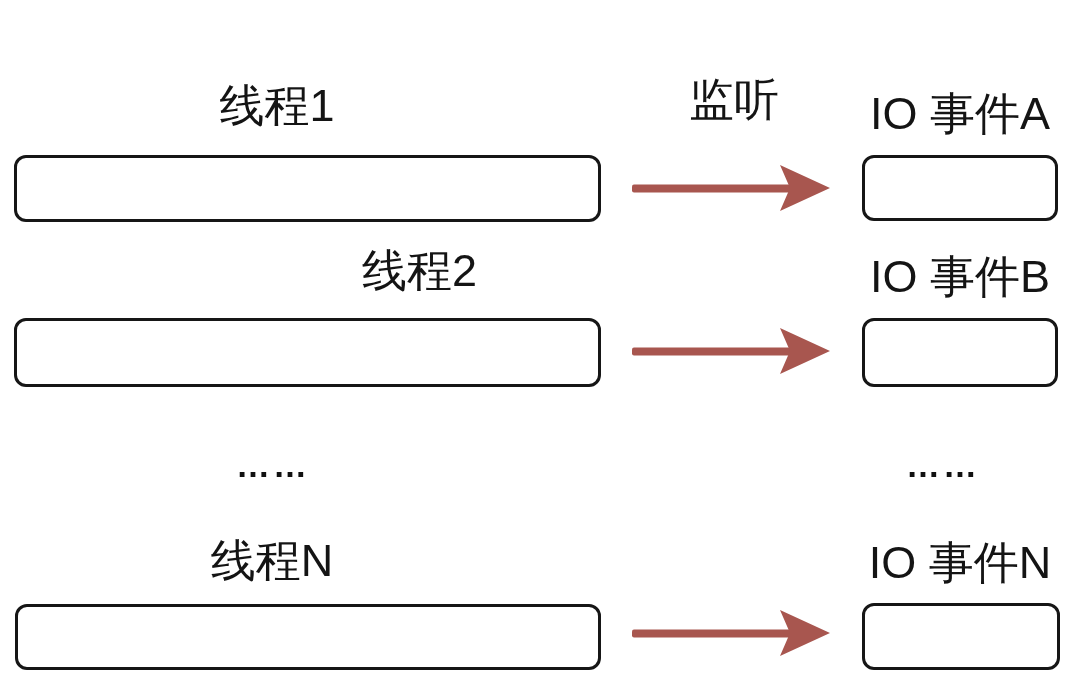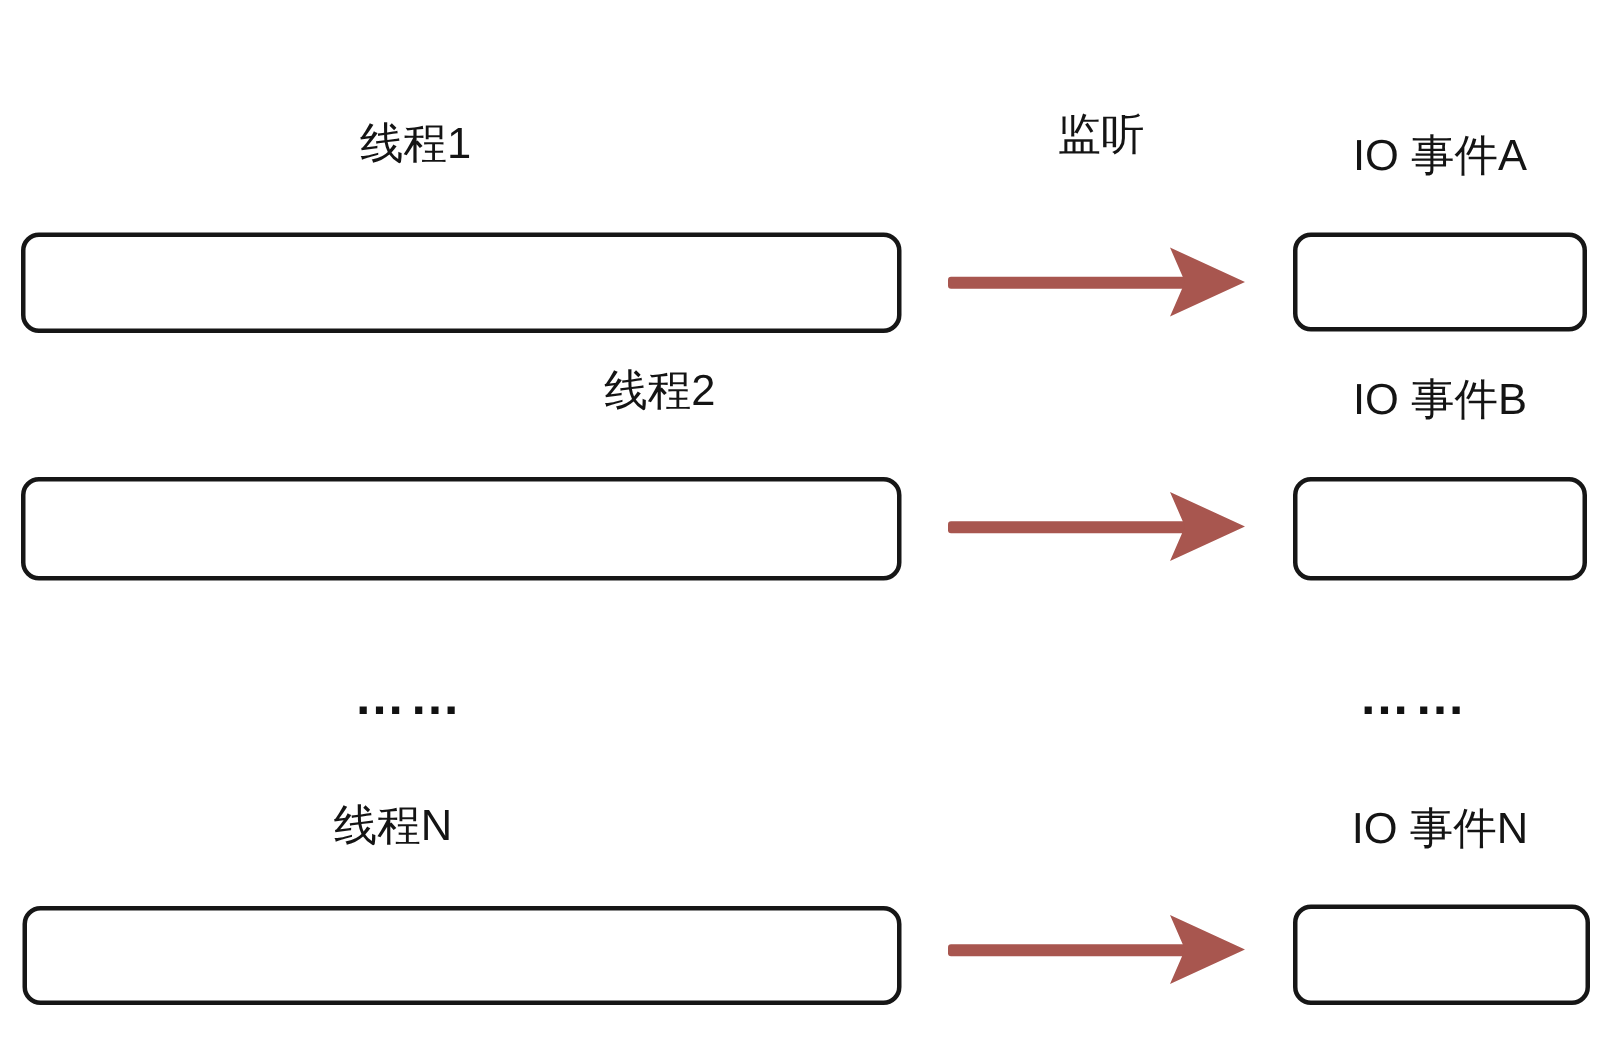--- a/index.html
+++ b/index.html
@@ -9,21 +9,21 @@
   body {
     width: 1080px;
     height: 694px;
     position: relative;
     background: #ffffff;
     overflow: hidden;
     font-family: "Liberation Sans", "DejaVu Sans", sans-serif;
   }
   .label {
     position: absolute;
-    font-size: 29px;
+    font-size: 45px;
     font-weight: 500;
     color: #141414;
     text-align: center;
     line-height: 1.15;
     white-space: nowrap;
   }
   .box {
     position: absolute;
     background: #ffffff;
     border: 3.5px solid #161616;
@@ -60,21 +60,21 @@
   #thread-box-2   { left: 14px;  top: 318px; width: 587px; height: 69px; }
   #arrow-2        { left: 632px; top: 321px; }
   #event-label-2  { left: 760px; top: 251px; width: 400px; }
   #event-box-2    { left: 862px; top: 318px; width: 196px; height: 69px; }
 
   
   #ellipsis-left  { left: 73px;  top: 446px; width: 400px; }
   #ellipsis-right { left: 743px; top: 446px; width: 400px; }
 
   
-  #thread-label-3 { left: 62px;  top: 535px; width: 400px; }
+  #thread-label-3 { left: 72px;  top: 535px; width: 400px; }
   #thread-box-3   { left: 15px;  top: 604px; width: 586px; height: 66px; }
   #arrow-3        { left: 632px; top: 603px; }
   #event-label-3  { left: 760px; top: 537px; width: 400px; }
   #event-box-3    { left: 862px; top: 603px; width: 198px; height: 67px; }
 </style>
 </head>
 <body>
 
 <div class="label" id="listen-label">监听</div>
 

